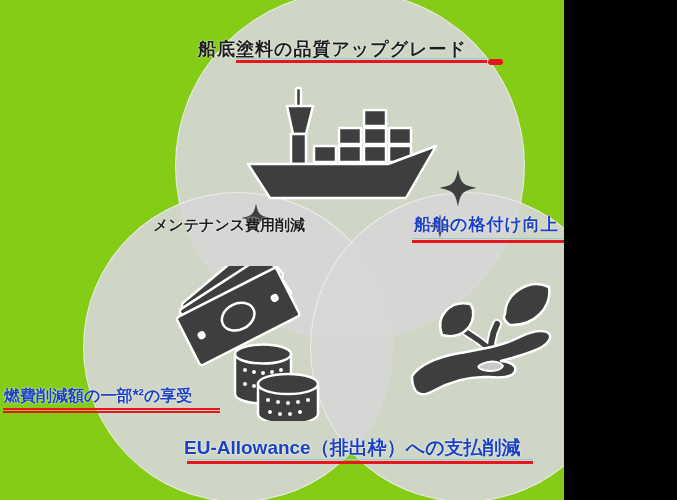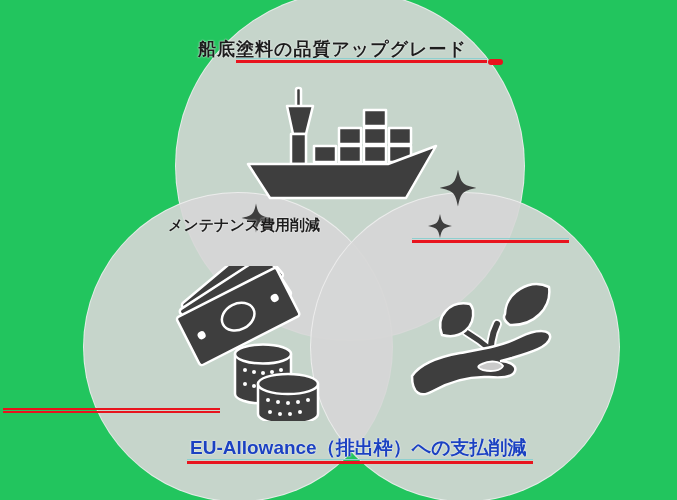--- a/index.html
+++ b/index.html
@@ -1,41 +1,41 @@
 <!DOCTYPE html>
 <html><head>
 <meta charset="utf-8">
 <style>
   html,body{margin:0;padding:0;background:#000;}
   .stage{
-    position:relative;width:677px;height:500px;background:#22c55e;overflow:hidden;
+    position:relative;width:564px;height:500px;background:#84cc16;overflow:hidden;
     font-family:"Liberation Sans","DejaVu Sans",sans-serif;
   }
   .circle{
     position:absolute;border-radius:50%;
     background:rgba(214,214,214,0.91);
     border:1px solid rgba(255,255,255,0.55);
     box-sizing:border-box;
   }
   .circle.top{left:175px;top:-9px;width:350px;height:350px;z-index:1;}
   .circle.bl {left:83px;top:192px;width:310px;height:310px;z-index:2;}
   .circle.br {left:310px;top:192px;width:310px;height:310px;z-index:3;}
 
   .label{position:absolute;z-index:30;font-weight:bold;white-space:nowrap;
          text-shadow:0 0 2px rgba(255,255,255,.85),0 0 1px rgba(255,255,255,.7);}
   .label.dark{color:#1d1d1d;}
   .label.blue{color:#1b41c1;}
 
   .lbl-top-title{left:198px;top:37px;font-size:18px;letter-spacing:1px;}
-  .lbl-maintenance{left:168px;top:216px;font-size:15px;color:#262626;text-align:right;}
+  .lbl-maintenance{left:153px;top:216px;font-size:15px;color:#262626;text-align:right;}
   .lbl-rating{left:414px;top:213px;font-size:17px;letter-spacing:1px;}
   .lbl-center{left:262px;top:263px;font-size:15px;}
   .lbl-fuel{left:4px;top:386px;font-size:16px;}
   .lbl-ghg{left:543px;top:353px;font-size:16px;}
-  .lbl-eu{left:190px;top:435px;font-size:19px;}
+  .lbl-eu{left:184px;top:435px;font-size:19px;}
 
   .uline{position:absolute;z-index:31;}
   .uline .teal{height:1px;background:#8ecfcf;}
   .uline .red{height:3px;background:#e8141e;margin-top:1px;}
   .uline .red2{height:2px;background:#e8141e;margin-top:1px;}
   .uline .cap{position:absolute;right:-16px;top:1px;width:15px;height:6px;
               background:#e8141e;border-radius:3px;}
   .ul-top{left:236px;top:58px;width:251px;}
   .ul-rating{left:412px;top:238px;width:157px;}
   .ul-fuel{left:3px;top:407px;width:217px;}
@@ -139,26 +139,28 @@
 
   <div class="label dark lbl-top-title">船底塗料の品質アップグレード</div>
   <div class="uline ul-top">
     <div class="teal"></div>
       <div class="red"></div>
       <div class="cap"></div>
   </div>
 
   <div class="label dark lbl-maintenance">メンテナンス費用削減</div>
 
+  <div class="label blue lbl-rating">船舶の格付け向上</div>
   <div class="uline ul-rating">
     <div class="teal"></div>
       <div class="red"></div>
   </div>
 
 
+  <div class="label blue lbl-fuel">燃費削減額の一部*²の享受</div>
   <div class="uline ul-fuel">
     <div class="red2"></div>
       <div class="red2"></div>
   </div>
 
 
   <div class="label blue lbl-eu">EU-Allowance（排出枠）への支払削減</div>
   <div class="uline ul-eu">
     <div class="teal"></div>
       <div class="red"></div>

